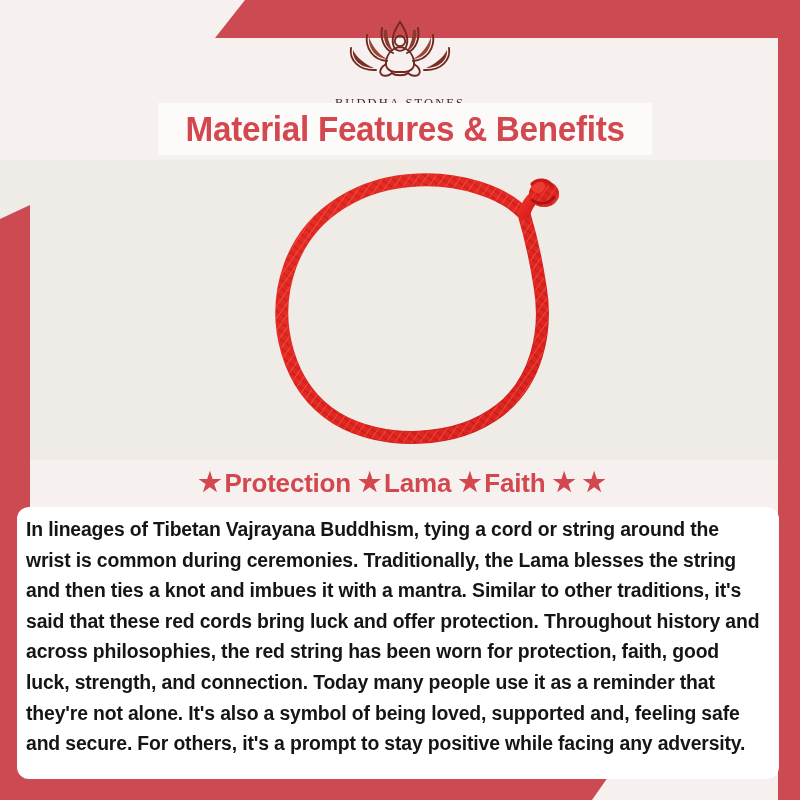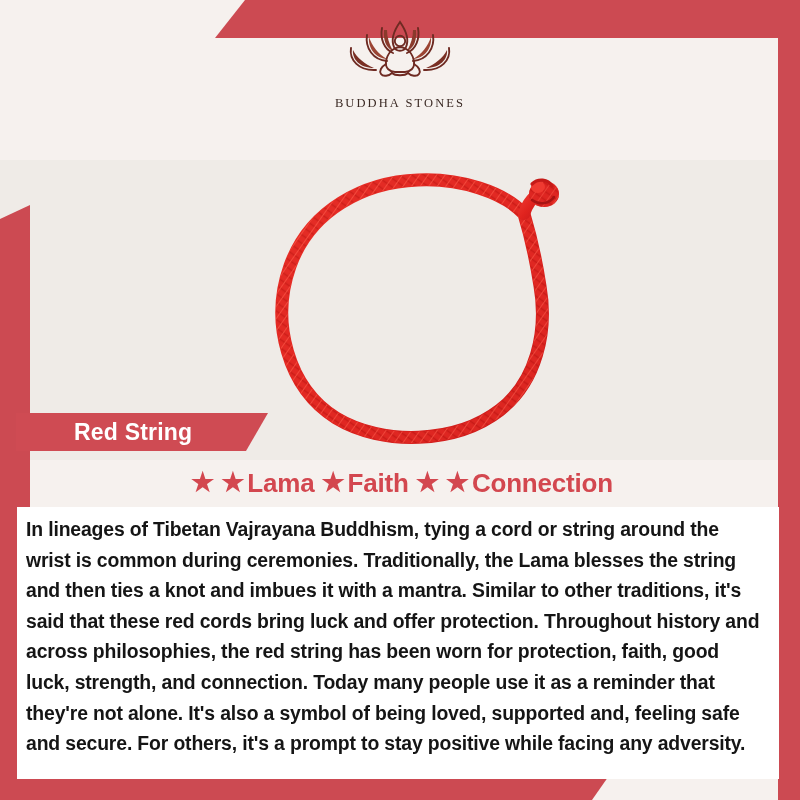--- a/index.html
+++ b/index.html
@@ -187,20 +187,21 @@
 
   
   .copy-plate {
     position: absolute;
     left: 17px;
     top: 507px;
     width: 762px;
     height: 272px;
     background: #ffffff;
     z-index: 6;
+    border-radius: 12px;
   }
   .copy-text {
     margin: 0;
     padding: 7px 14px 0 9px;
     color: #151515;
     font-size: 19.4px;
     font-weight: bold;
     line-height: 30.6px;
     font-family: "Liberation Sans Narrow", "Liberation Sans", sans-serif;
     letter-spacing: -0.15px;
@@ -242,20 +243,23 @@
           <circle cx="65" cy="27" r="5.2"></circle>
           <path d="M65 33 C57 34 52 40 51 48 C50 54 55 58 60 58 L70 58 C75 58 80 54 79 48 C78 40 73 34 65 33 Z"></path>
           <path d="M51 50 C46 53 44 57 46 60 C48 63 54 62 57 59"></path>
           <path d="M79 50 C84 53 86 57 84 60 C82 63 76 62 73 59"></path>
           <path d="M57 59 C60 62 70 62 73 59"></path>
         </g>
       </svg>
       <span class="logo-word">BUDDHA STONES</span>
     </div>
 
+    <div class="title-plate">
+      <span class="title-text">Material Features &amp; Benefits</span>
+    </div>
   </div>
 
   <div class="photo-area">
     <svg class="bracelet-svg" width="340" height="300" viewBox="0 0 340 300">
       <defs>
         <pattern id="braid" width="7" height="7" patternUnits="userSpaceOnUse" patternTransform="rotate(35)">
           <rect width="7" height="7" fill="#e22a24"></rect>
           <path d="M0 3.5 L7 3.5" stroke="#c41a16" stroke-width="1.6"></path>
           <path d="M3.5 0 L3.5 7" stroke="#fa5a4a" stroke-width="0.9"></path>
         </pattern>
@@ -286,42 +290,39 @@
       <g>
         <ellipse cx="312" cy="38" rx="15" ry="13" fill="#d81f1e"></ellipse>
         <ellipse cx="312" cy="38" rx="15" ry="13" fill="url(#braid)" opacity="0.6"></ellipse>
         <ellipse cx="306" cy="31" rx="7" ry="6" fill="#ef3a31"></ellipse>
         <path d="M300 28 C306 22 316 23 320 30" fill="none" stroke="#c51a18" stroke-width="3.2" stroke-linecap="round"></path>
         <path d="M300 44 C308 50 318 47 322 41" fill="none" stroke="#a81413" stroke-width="2.6" stroke-linecap="round"></path>
       </g>
     </svg>
   </div>
 
-  <div class="label-banner">
-    <span class="label-banner-text">Red String</span>
-  </div>
 
   <div class="benefits">
     <div class="benefit">
       <span class="benefit-star">★</span>
+      <span>Protection</span>
     </div>
     <div class="benefit">
       <span class="benefit-star">★</span>
       <span>Lama</span>
     </div>
     <div class="benefit">
       <span class="benefit-star">★</span>
       <span>Faith</span>
     </div>
     <div class="benefit">
       <span class="benefit-star">★</span>
     </div>
     <div class="benefit">
       <span class="benefit-star">★</span>
-      <span>Connection</span>
     </div>
   </div>
 
   <div class="copy-plate">
     <p class="copy-text">In lineages of Tibetan Vajrayana Buddhism, tying a cord or string around the wrist is common during ceremonies. Traditionally, the Lama blesses the string and then ties a knot and imbues it with a mantra. Similar to other traditions, it's said that these red cords bring luck and offer protection. Throughout history and across philosophies, the red string has been worn for protection, faith, good luck, strength, and connection. Today many people use it as a reminder that they're not alone. It's also a symbol of being loved, supported and, feeling safe and secure. For others, it's a prompt to stay positive while facing any adversity.</p>
   </div>
 
 </div>
 
 </body></html>

